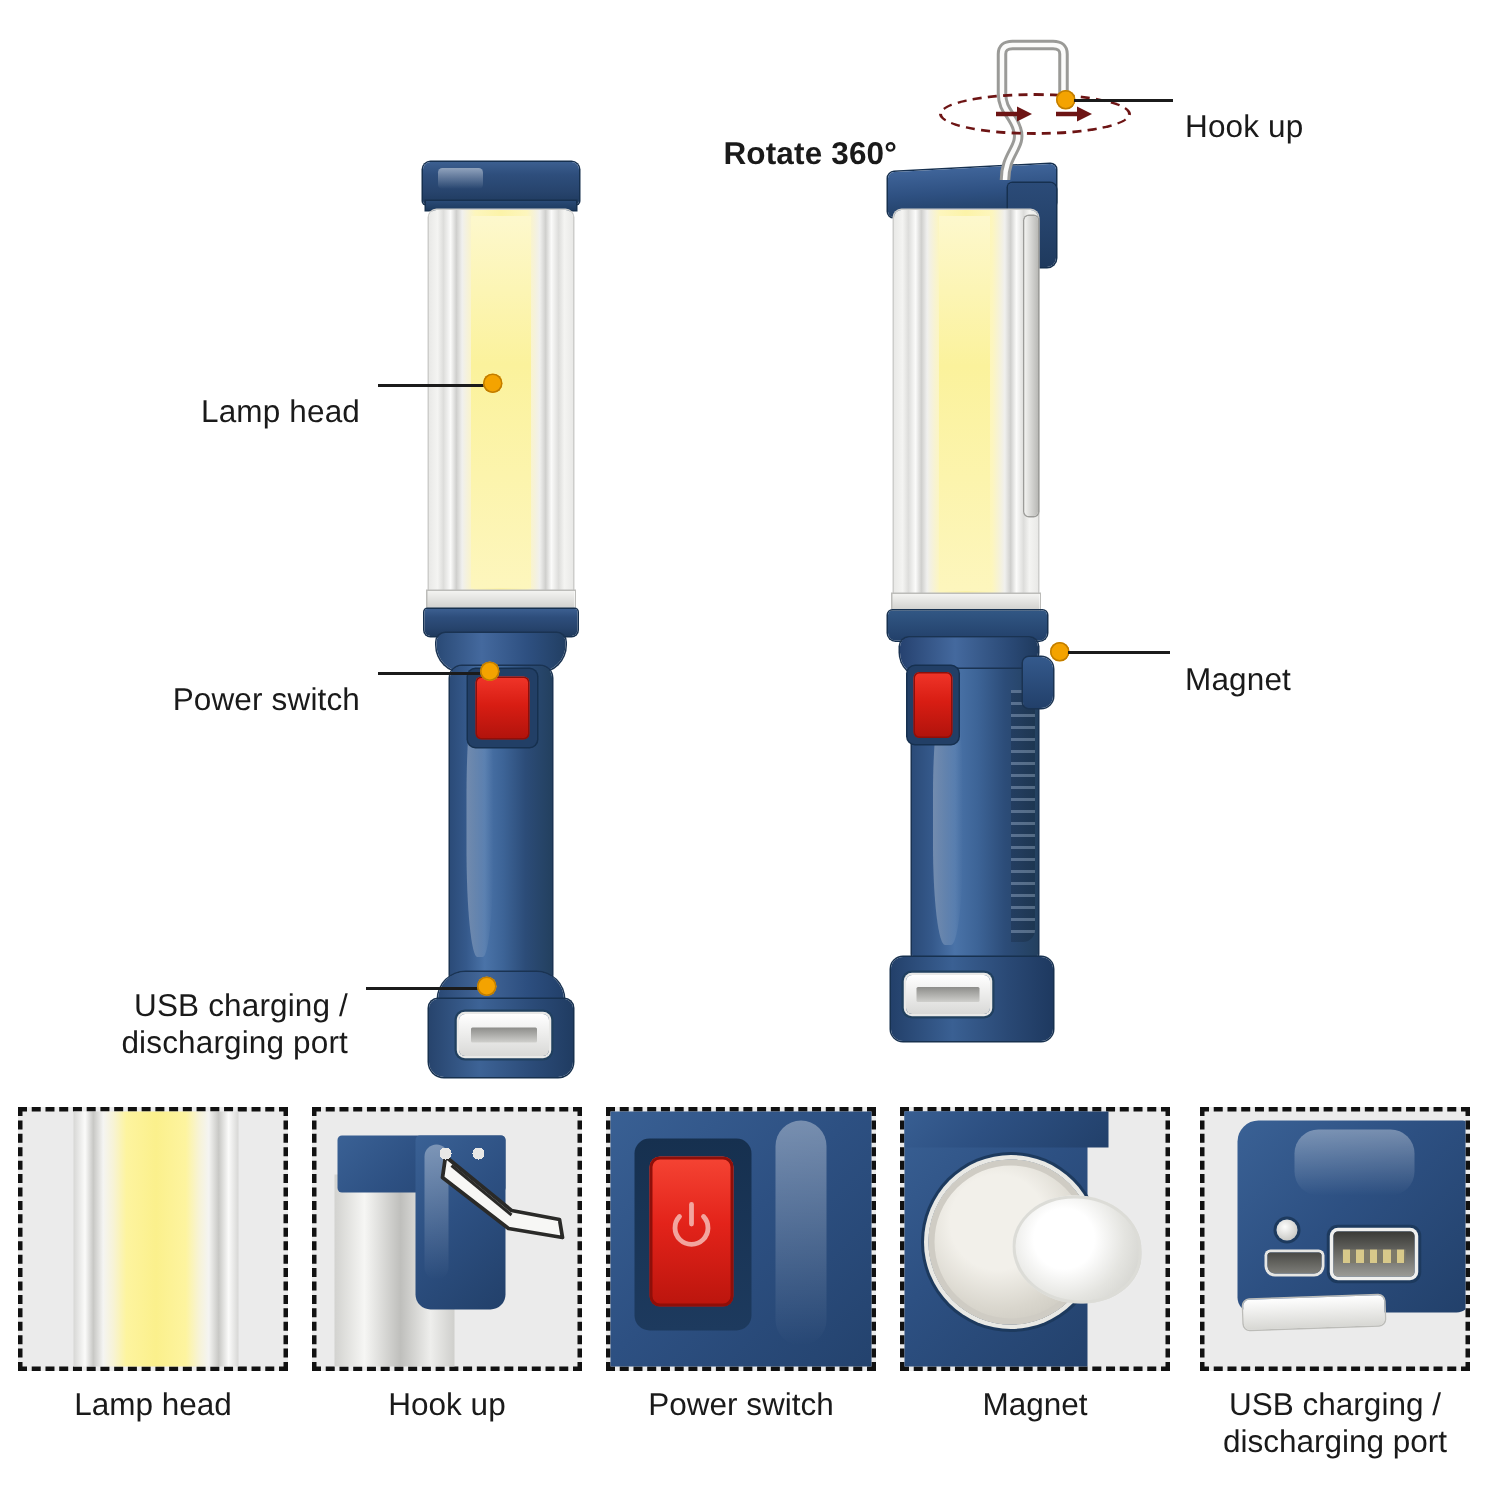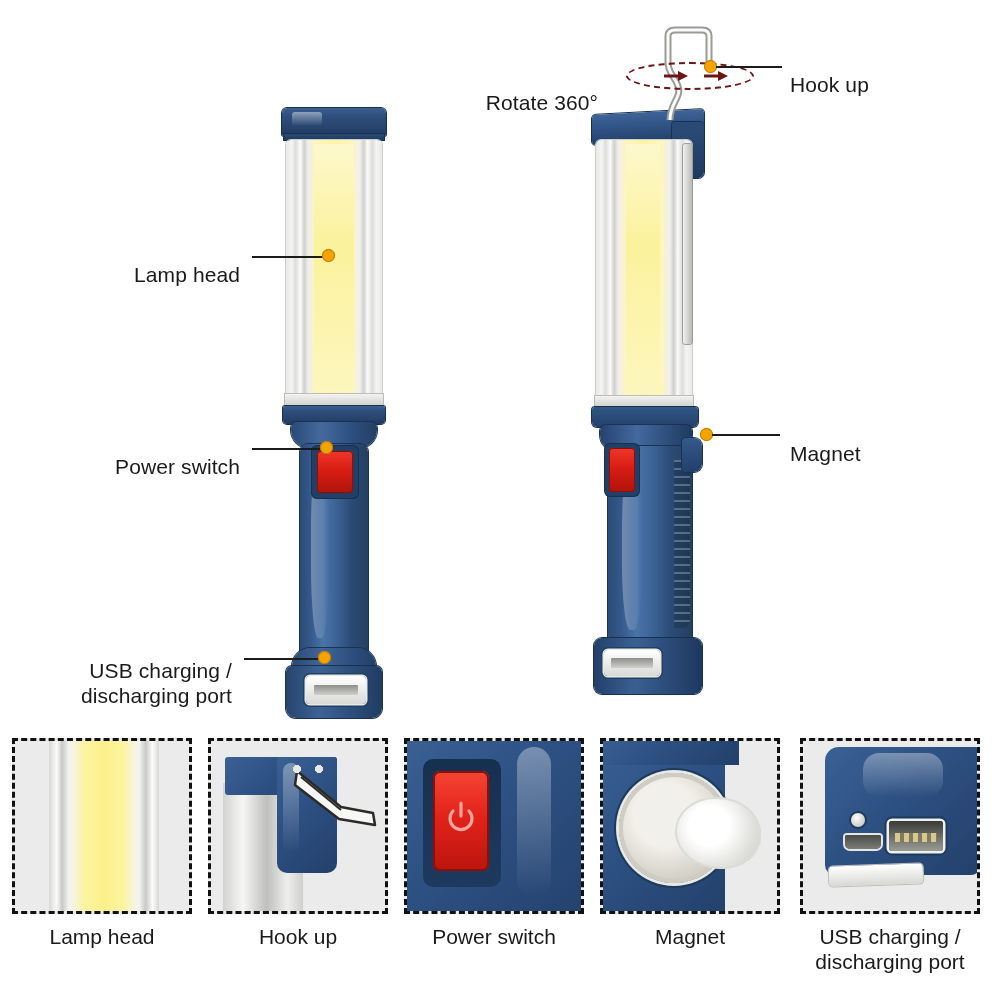--- a/index.html
+++ b/index.html
@@ -274,21 +274,21 @@
   </svg>
 
   <div class="rot-ellipse" style="left:626px; top:62px; width:124px; height:24px;"></div>
   <svg style="position:absolute; left:620px; top:58px; width:140px; height:34px;" viewBox="0 0 140 34">
     <path d="M44 18 L58 18" stroke="#6d1414" stroke-width="3" fill="none"></path>
     <path d="M58 13 L68 18 L58 23 Z" fill="#6d1414"></path>
     <path d="M84 18 L98 18" stroke="#6d1414" stroke-width="3" fill="none"></path>
     <path d="M98 13 L108 18 L98 23 Z" fill="#6d1414"></path>
   </svg>
 
-  <div class="callout right" style="left:430px; top:66px; width:168px;">
+  <div class="callout right" style="left:430px; top:66px; width:168px;font-weight:bold;">
     <span>Rotate 360°</span>
   </div>
 
   <div class="dot" style="left:704px; top:60px;"></div>
   <div class="leader" style="left:716px; top:66px; width:66px;"></div>
   <div class="callout left" style="left:790px; top:48px; width:160px;">
     <span>Hook up</span>
   </div>
 
   <div class="dot" style="left:700px; top:428px;"></div>

